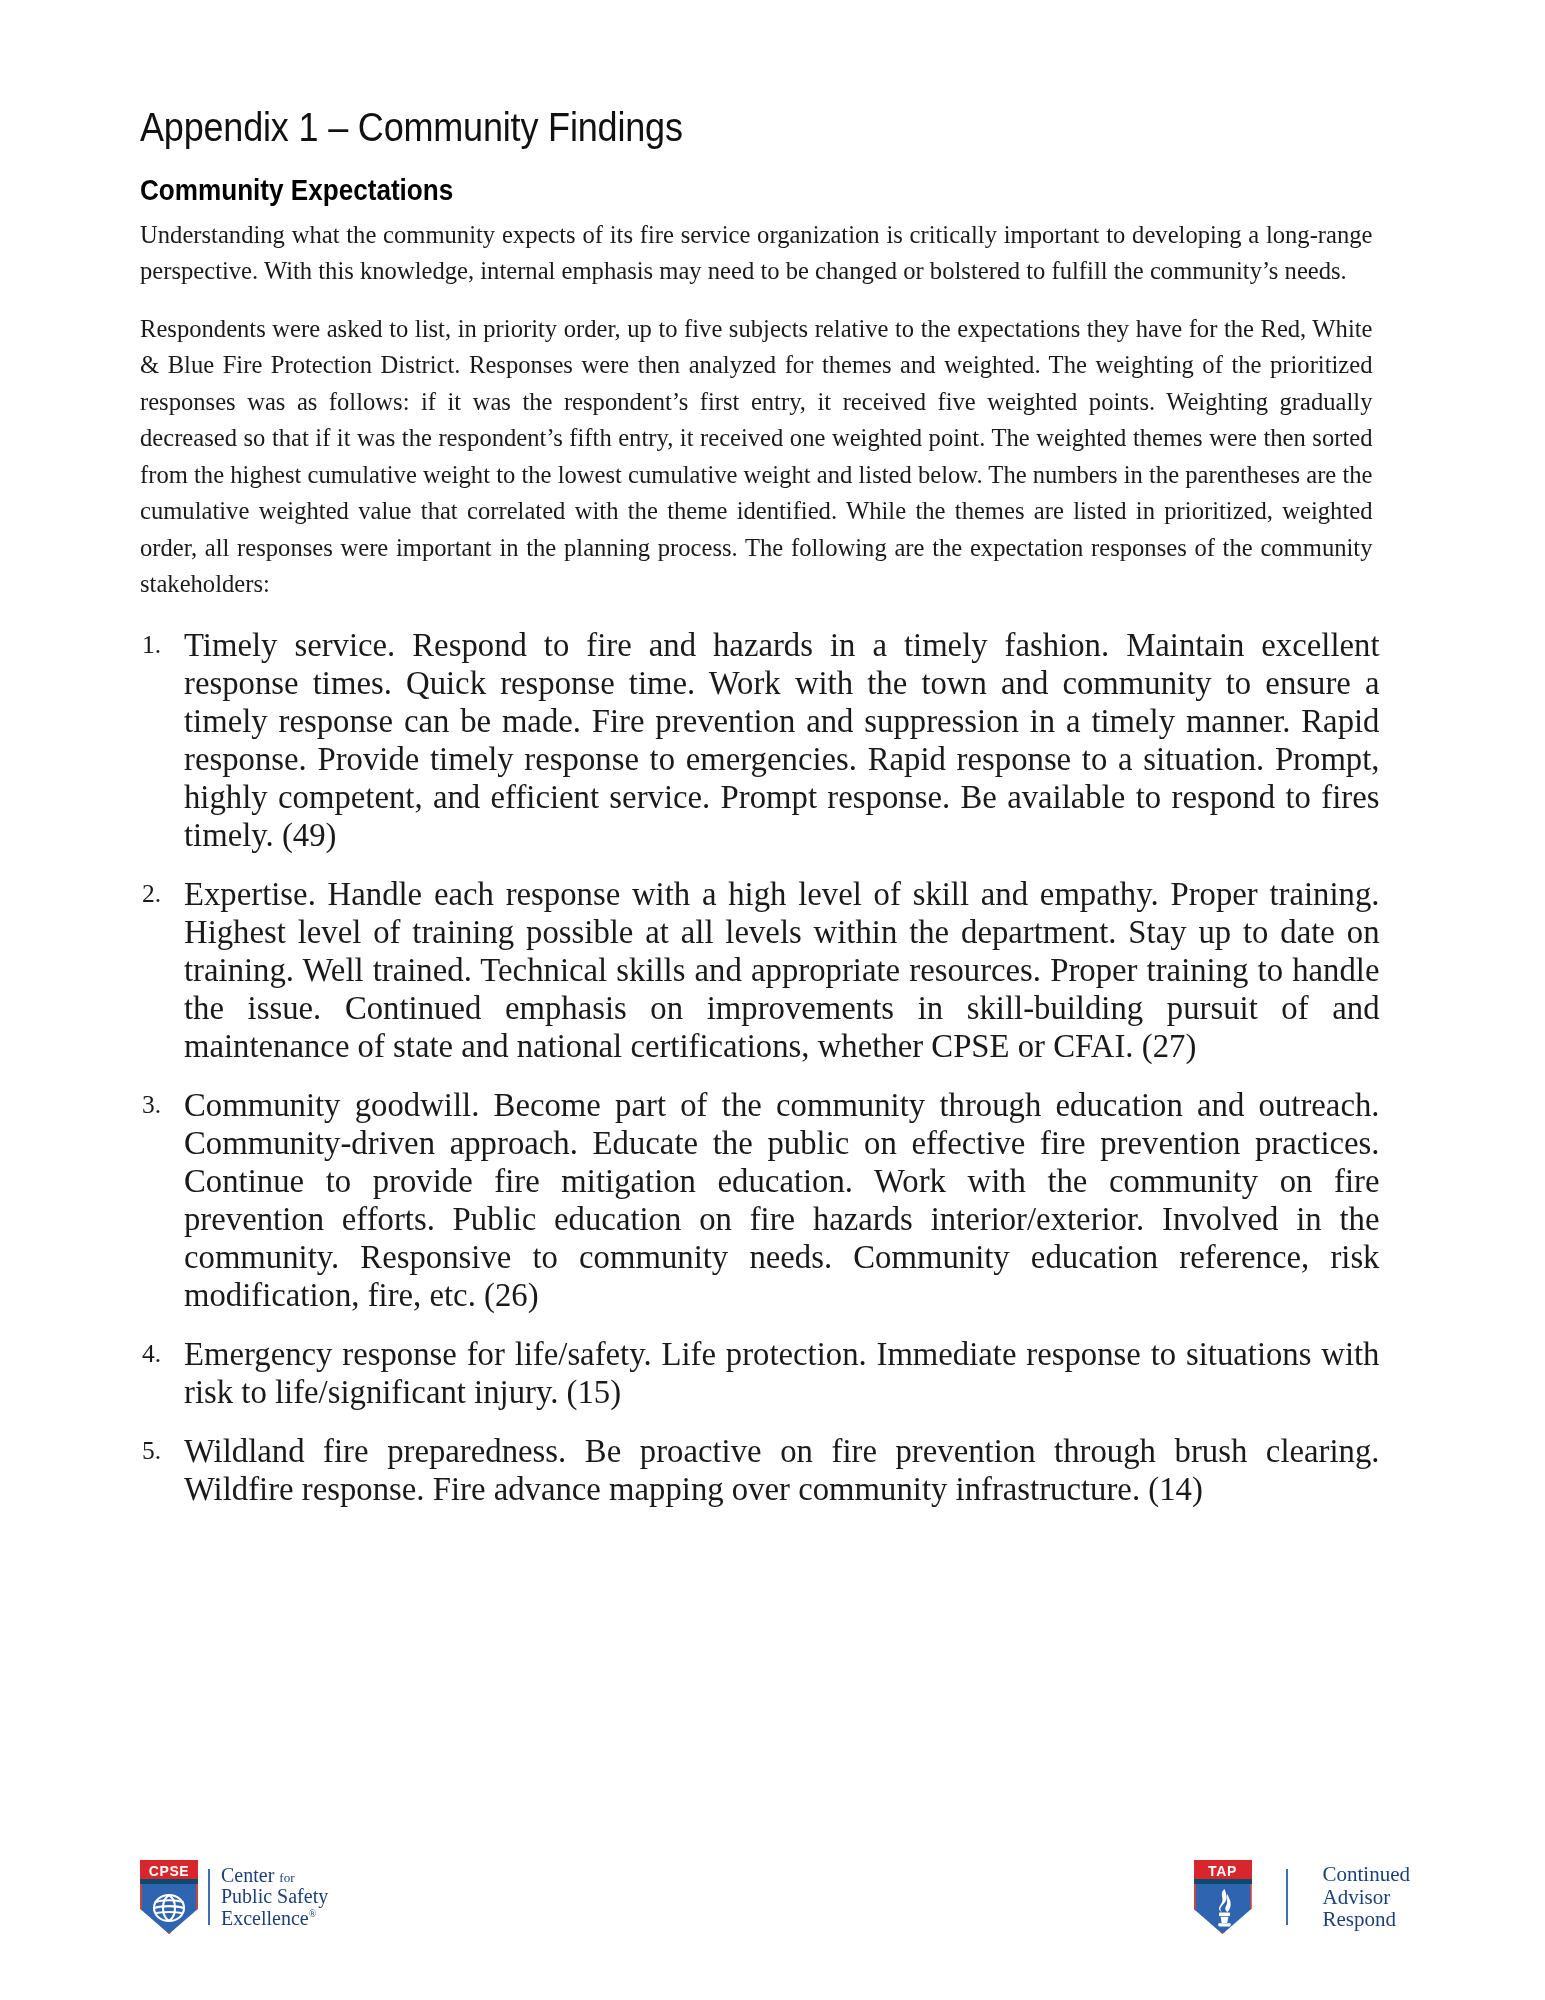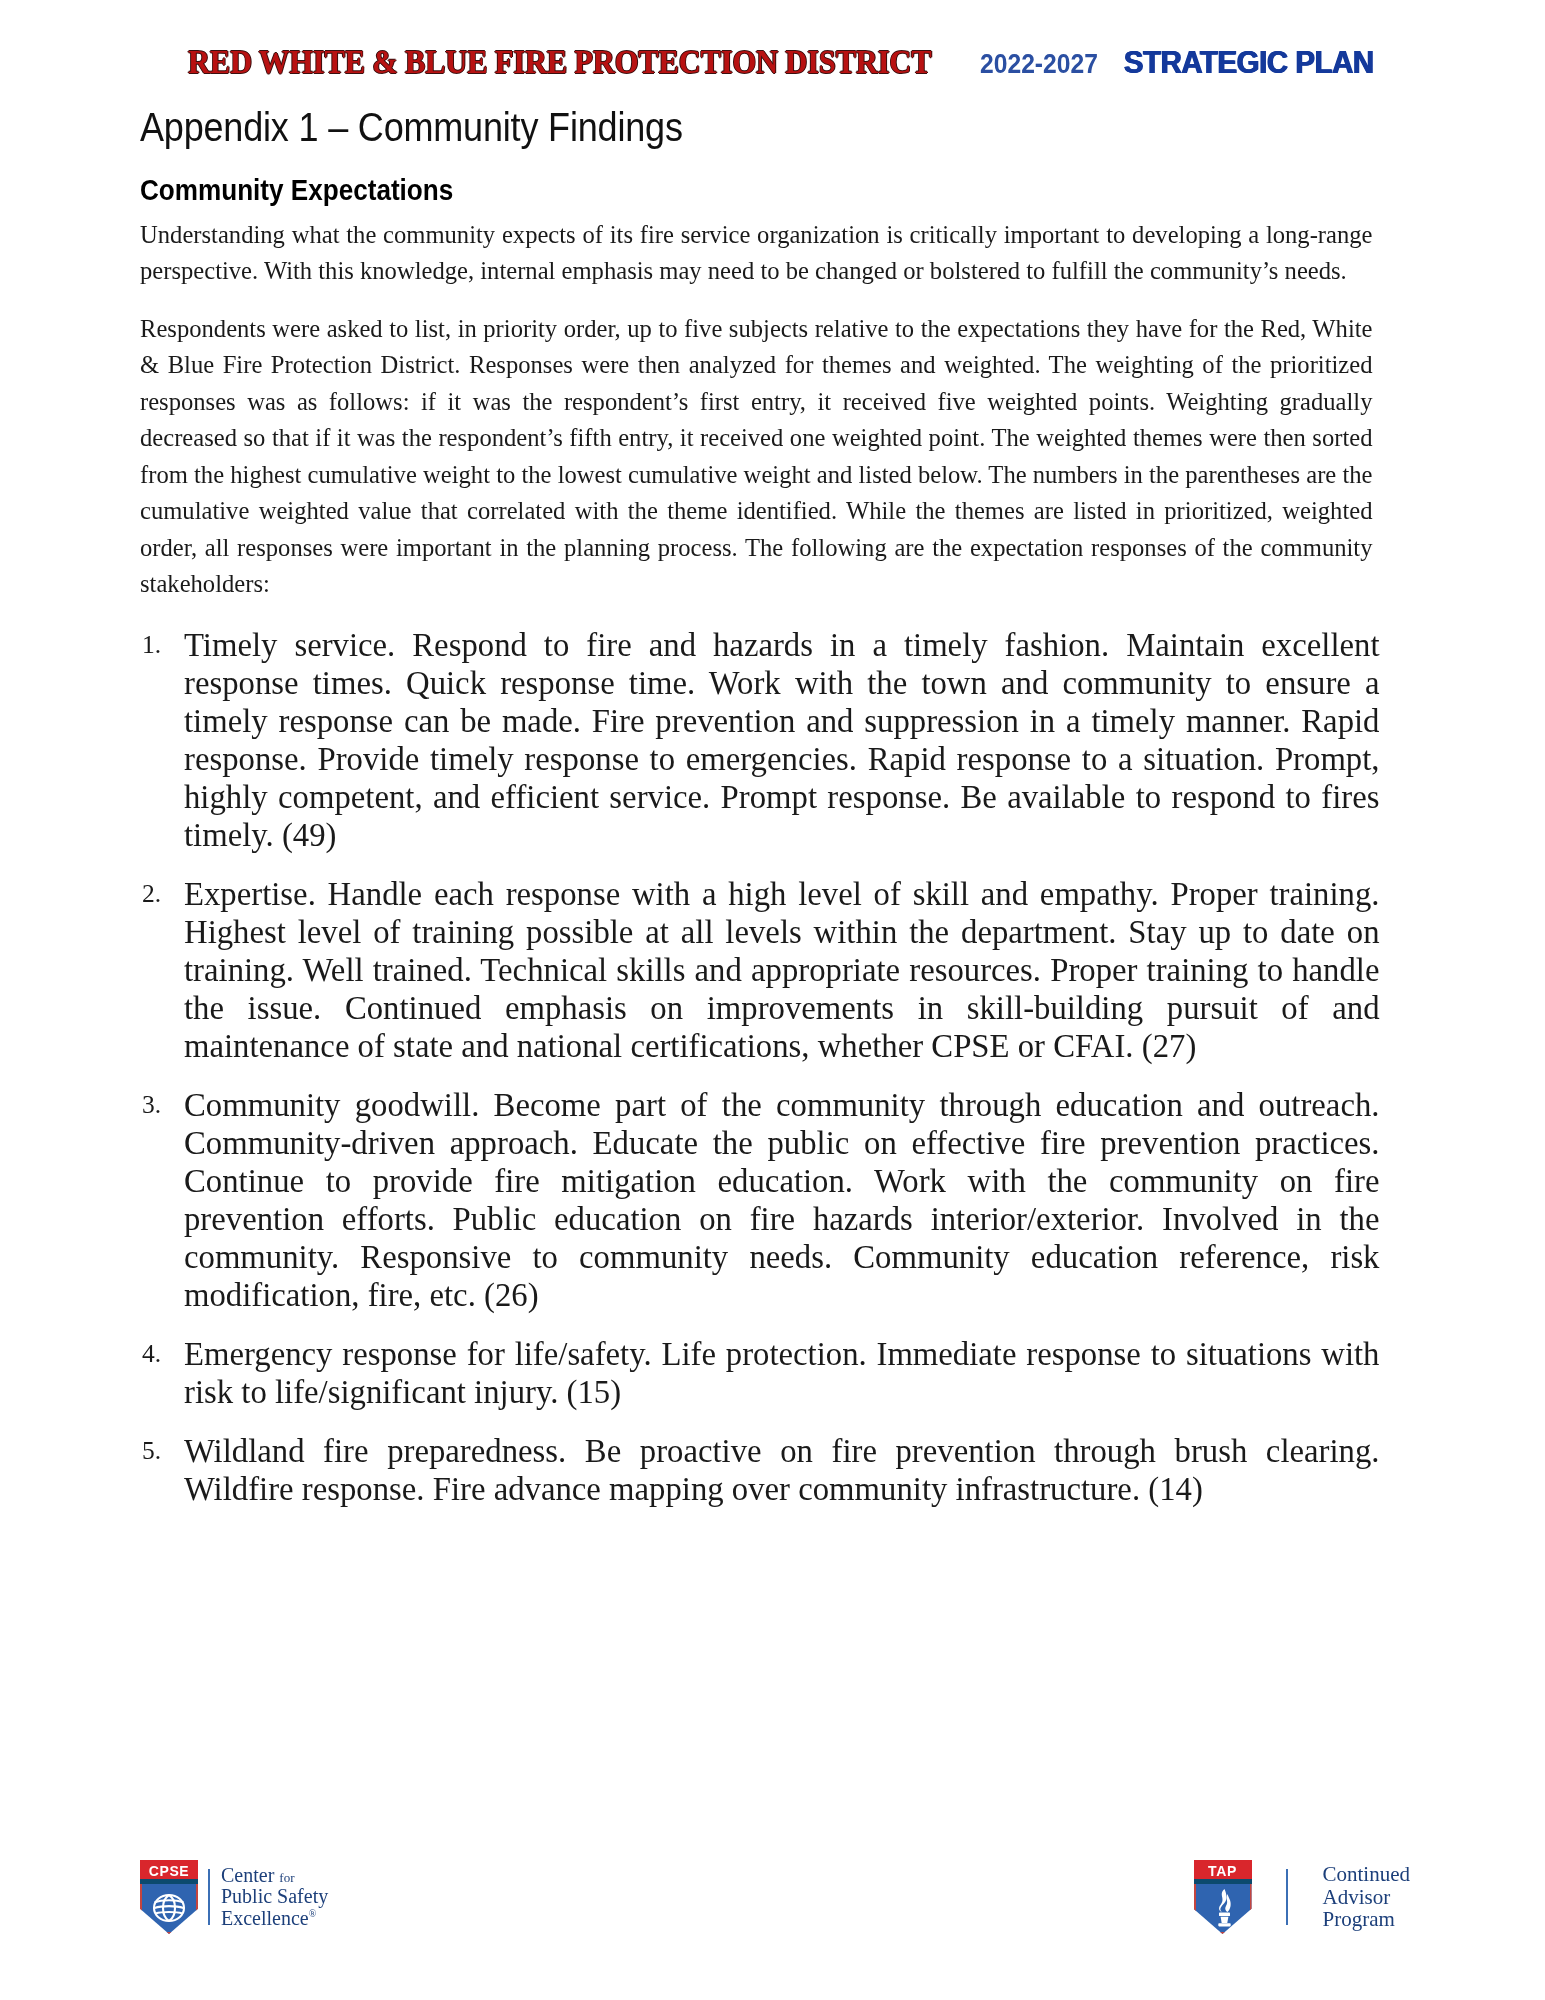--- a/index.html
+++ b/index.html
@@ -259,23 +259,20 @@
     font-style: normal;
   }
   .logo.cpse .logo-words .reg { font-size: 10px; vertical-align: super; }
   .logo.tap .logo-words { font-size: 21px; }
 </style>
 </head>
 <body>
 
 <div class="page">
 
-  <div class="doc-header">
-    <span class="hdr-red">RED WHITE &amp; BLUE FIRE PROTECTION DISTRICT</span><span class="hdr-years">2022-2027</span><span class="hdr-plan">STRATEGIC PLAN</span>
-  </div>
 
   <div class="content">
 
     <h1 class="appendix-title">Appendix 1 – Community Findings</h1>
 
     <h2 class="section-title">Community Expectations</h2>
 
     <p class="body-text tight">Understanding what the community expects of its fire service organization is critically important to developing a long-range perspective. With this knowledge, internal emphasis may need to be changed or bolstered to fulfill the community’s needs.</p>
 
     <p class="body-text">Respondents were asked to list, in priority order, up to five subjects relative to the expectations they have for the Red, White &amp; Blue Fire Protection District. Responses were then analyzed for themes and weighted. The weighting of the prioritized responses was as follows: if it was the respondent’s first entry, it received five weighted points. Weighting gradually decreased so that if it was the respondent’s fifth entry, it received one weighted point. The weighted themes were then sorted from the highest cumulative weight to the lowest cumulative weight and listed below. The numbers in the parentheses are the cumulative weighted value that correlated with the theme identified. While the themes are listed in prioritized, weighted order, all responses were important in the planning process. The following are the expectation responses of the community stakeholders:</p>
@@ -345,19 +342,19 @@
               <path d="M15.6 29.8 L 23.4 29.8 L 22.3 36 L 16.7 36 Z"></path>
               <rect x="13.3" y="36.2" width="12.4" height="3.2" rx="0.8"></rect>
             </g>
           </svg>
         </div>
       </div>
       <div class="logo-divider"></div>
       <div class="logo-words">
         <span class="l1">Continued</span>
         <span class="l2">Advisor</span>
-        <span class="l3">Program</span>
+        <span class="l3">Respond</span>
       </div>
     </div>
 
   </div>
 
 </div>
 
 </body></html>

